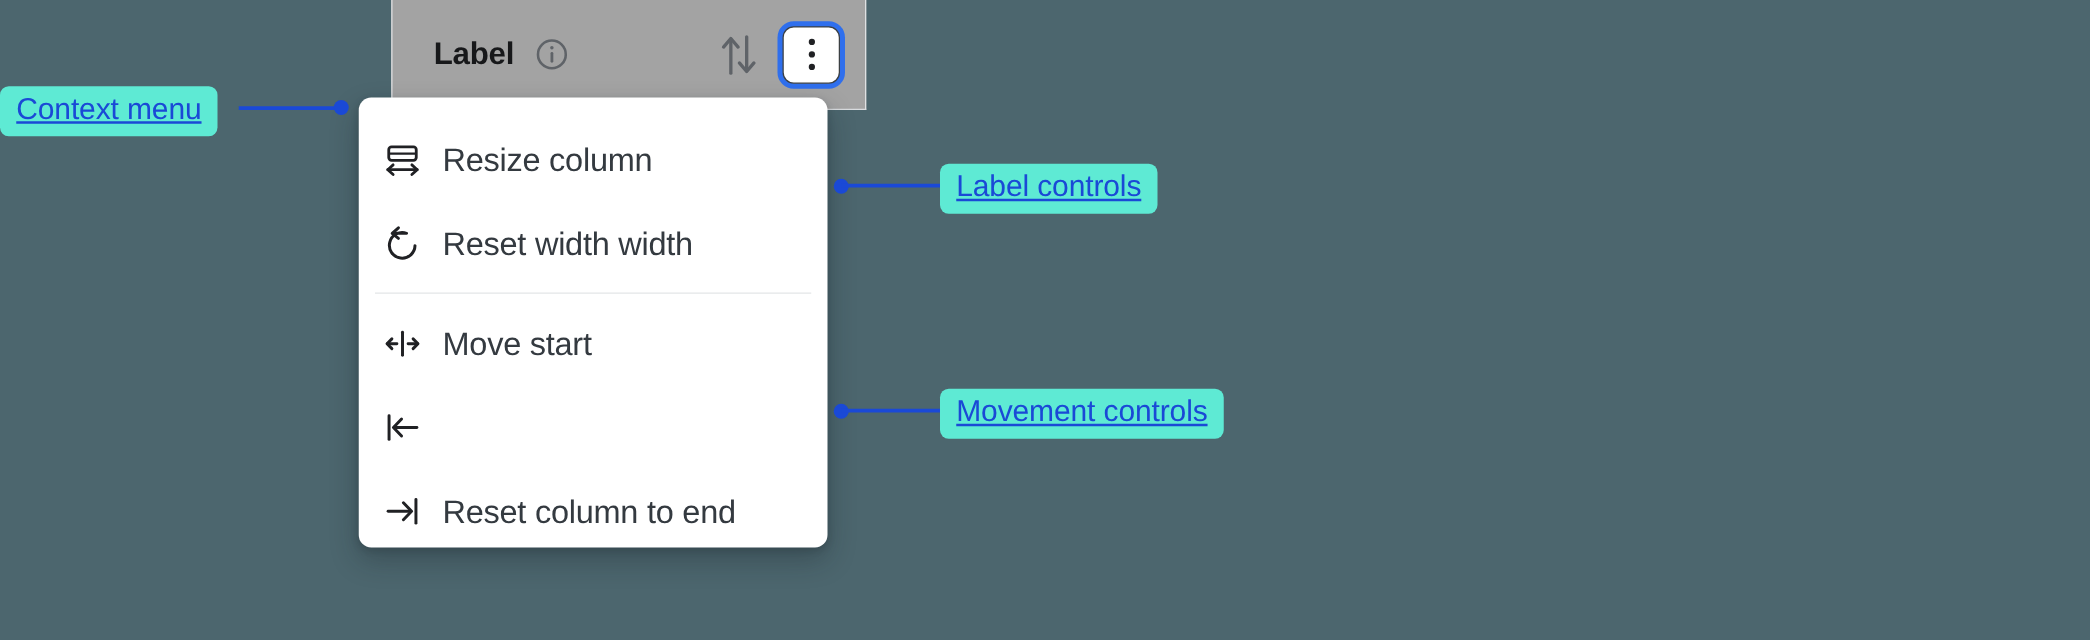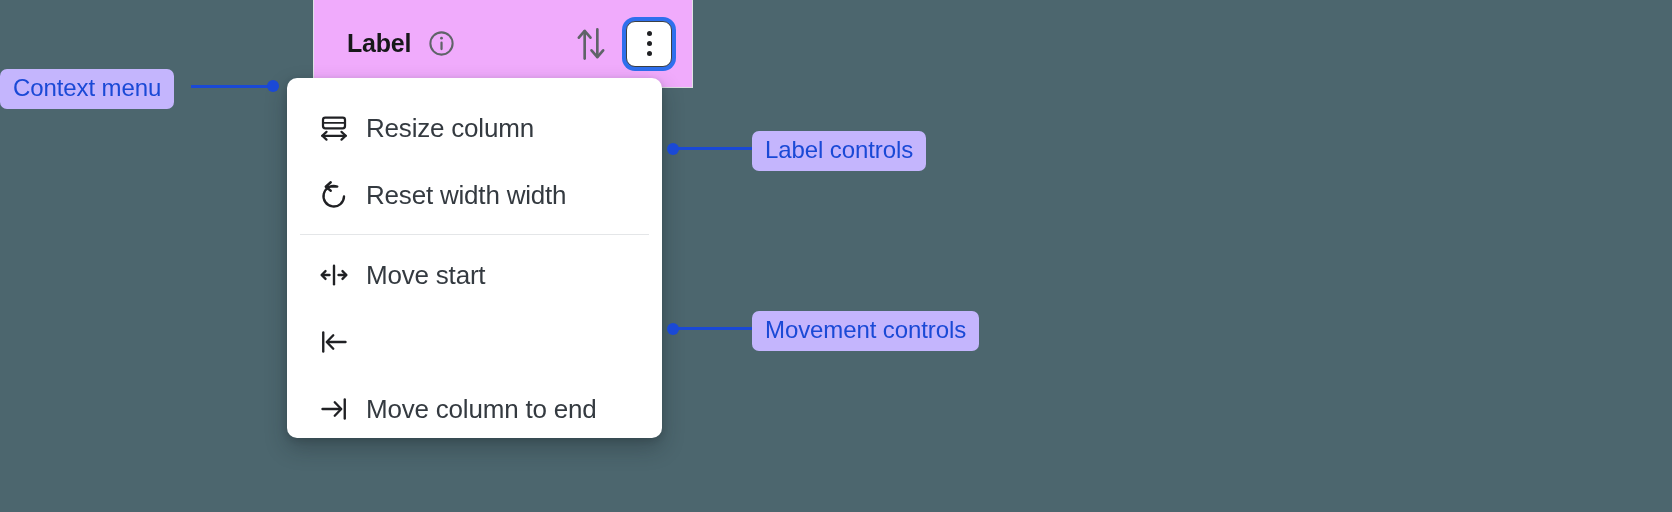--- a/index.html
+++ b/index.html
@@ -22,21 +22,21 @@
     background: #4c666e;
   }
 
   
   .col-header {
     position: absolute;
     left: 313px;
     top: 0px;
     width: 380px;
     height: 88px;
-    background: #f0abfc;
+    background: #a3a3a3;
     border-left: 1px solid #dfe1e3;
     border-right: 1px solid #dfe1e3;
     border-bottom: 1px solid #d9dcdf;
     box-sizing: border-box;
     display: flex;
     align-items: center;
     padding: 0 20px 0 33px;
   }
   .col-title {
     font-size: 25px;
@@ -92,21 +92,21 @@
     border-radius: 10px;
     box-shadow: 0 10px 22px rgba(20,28,34,0.30), 0 2px 6px rgba(20,28,34,0.18);
     padding: 16px 0 16px 0;
     box-sizing: border-box;
     overflow: hidden;
   }
   .menu-item {
     height: 67px;
     display: flex;
     align-items: center;
-    padding-left: 32px;
+    padding-left: 20px;
     box-sizing: border-box;
   }
   .menu-icon {
     width: 30px;
     height: 30px;
     flex: 0 0 30px;
     display: block;
     margin-right: 17px;
   }
   .menu-label {
@@ -118,28 +118,29 @@
   }
   .menu-divider {
     height: 1px;
     background: #e4e6e8;
     margin: 6px 13px 6px 13px;
   }
 
   
   .callout {
     position: absolute;
-    background: #c4b5fd;
+    background: #5eead4;
     border-radius: 7px;
     padding: 7px 13px 9px 13px;
     font-size: 24px;
     color: #1a49d6;
     line-height: 1;
     white-space: nowrap;
     letter-spacing: -0.1px;
+    text-decoration: underline;
   }
   .leader {
     position: absolute;
     height: 3px;
     background: #1a49d6;
   }
   .leader-dot {
     position: absolute;
     width: 12px;
     height: 12px;
@@ -232,21 +233,21 @@
     </div>
 
     <div class="menu-item">
       <span>
         <svg class="menu-icon" viewBox="0 0 24 24" fill="none">
           <path d="M20.6 4.4 V19.6" stroke="#202124" stroke-width="1.9" stroke-linecap="round"></path>
           <path d="M2.8 12 H17" stroke="#202124" stroke-width="1.9" stroke-linecap="round"></path>
           <path d="M12.6 6.6 L17.8 12 L12.6 17.4" stroke="#202124" stroke-width="1.9" stroke-linecap="round" stroke-linejoin="round"></path>
         </svg>
       </span>
-      <span class="menu-label">Move column to end</span>
+      <span class="menu-label">Reset column to end</span>
     </div>
 
   </div>
 
   <div class="callout" style="left:0px; top:69px;">Context menu</div>
   <div class="leader" style="left:191px; top:85px; width:84px;"></div>
   <div class="leader-dot" style="left:267px; top:80px;"></div>
 
   <div class="leader-dot" style="left:667px; top:143px;"></div>
   <div class="leader" style="left:673px; top:147px; width:79px;"></div>

